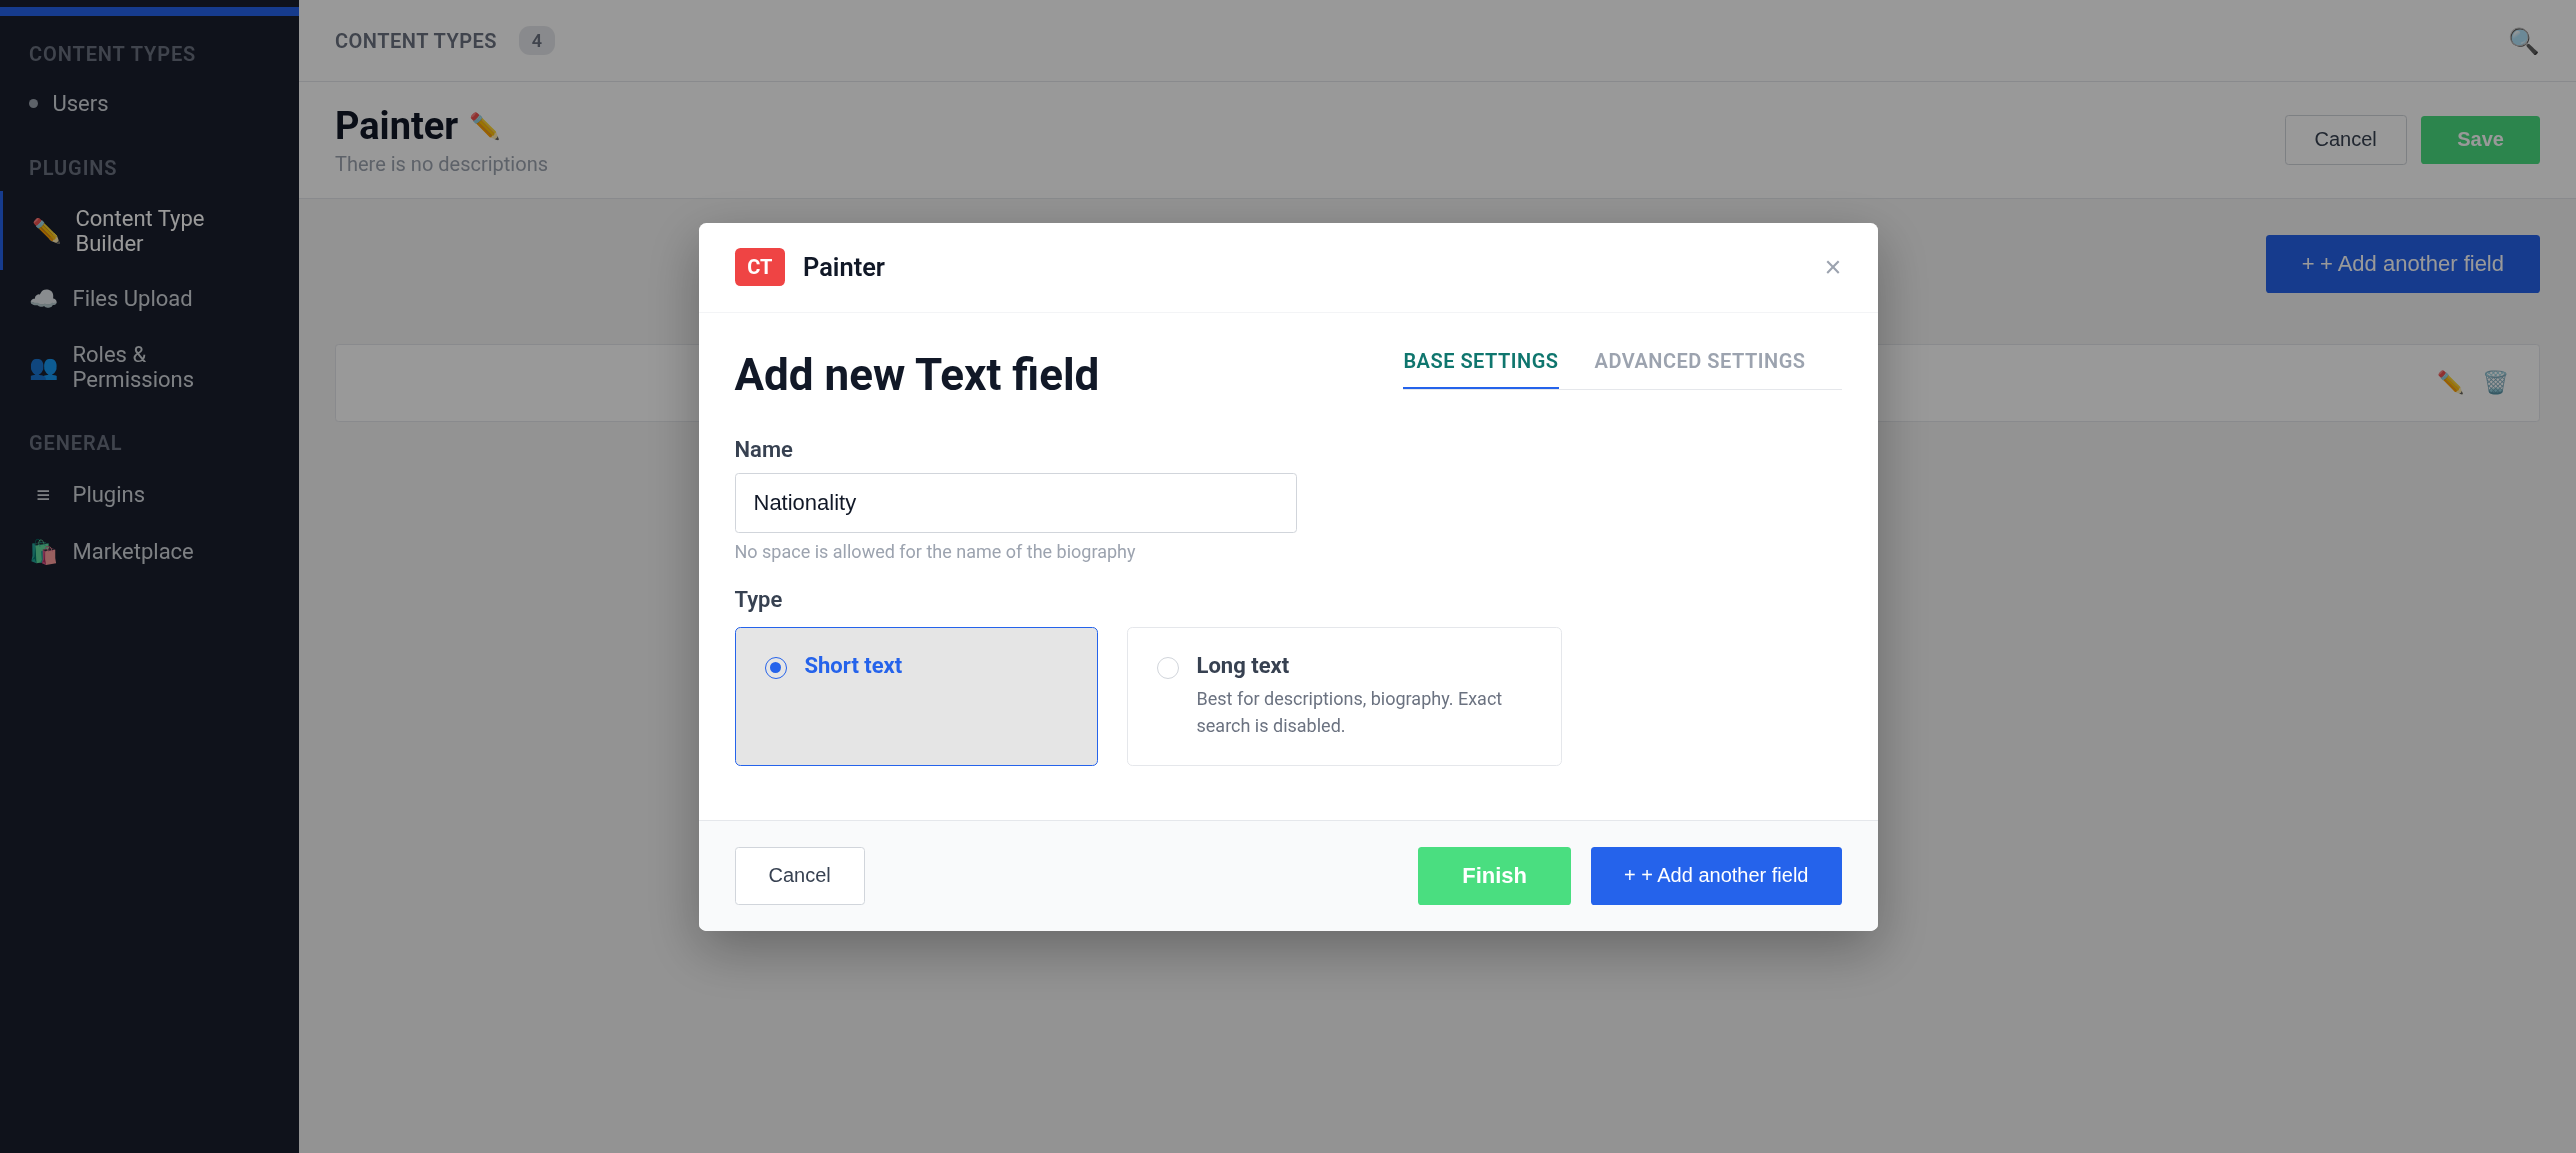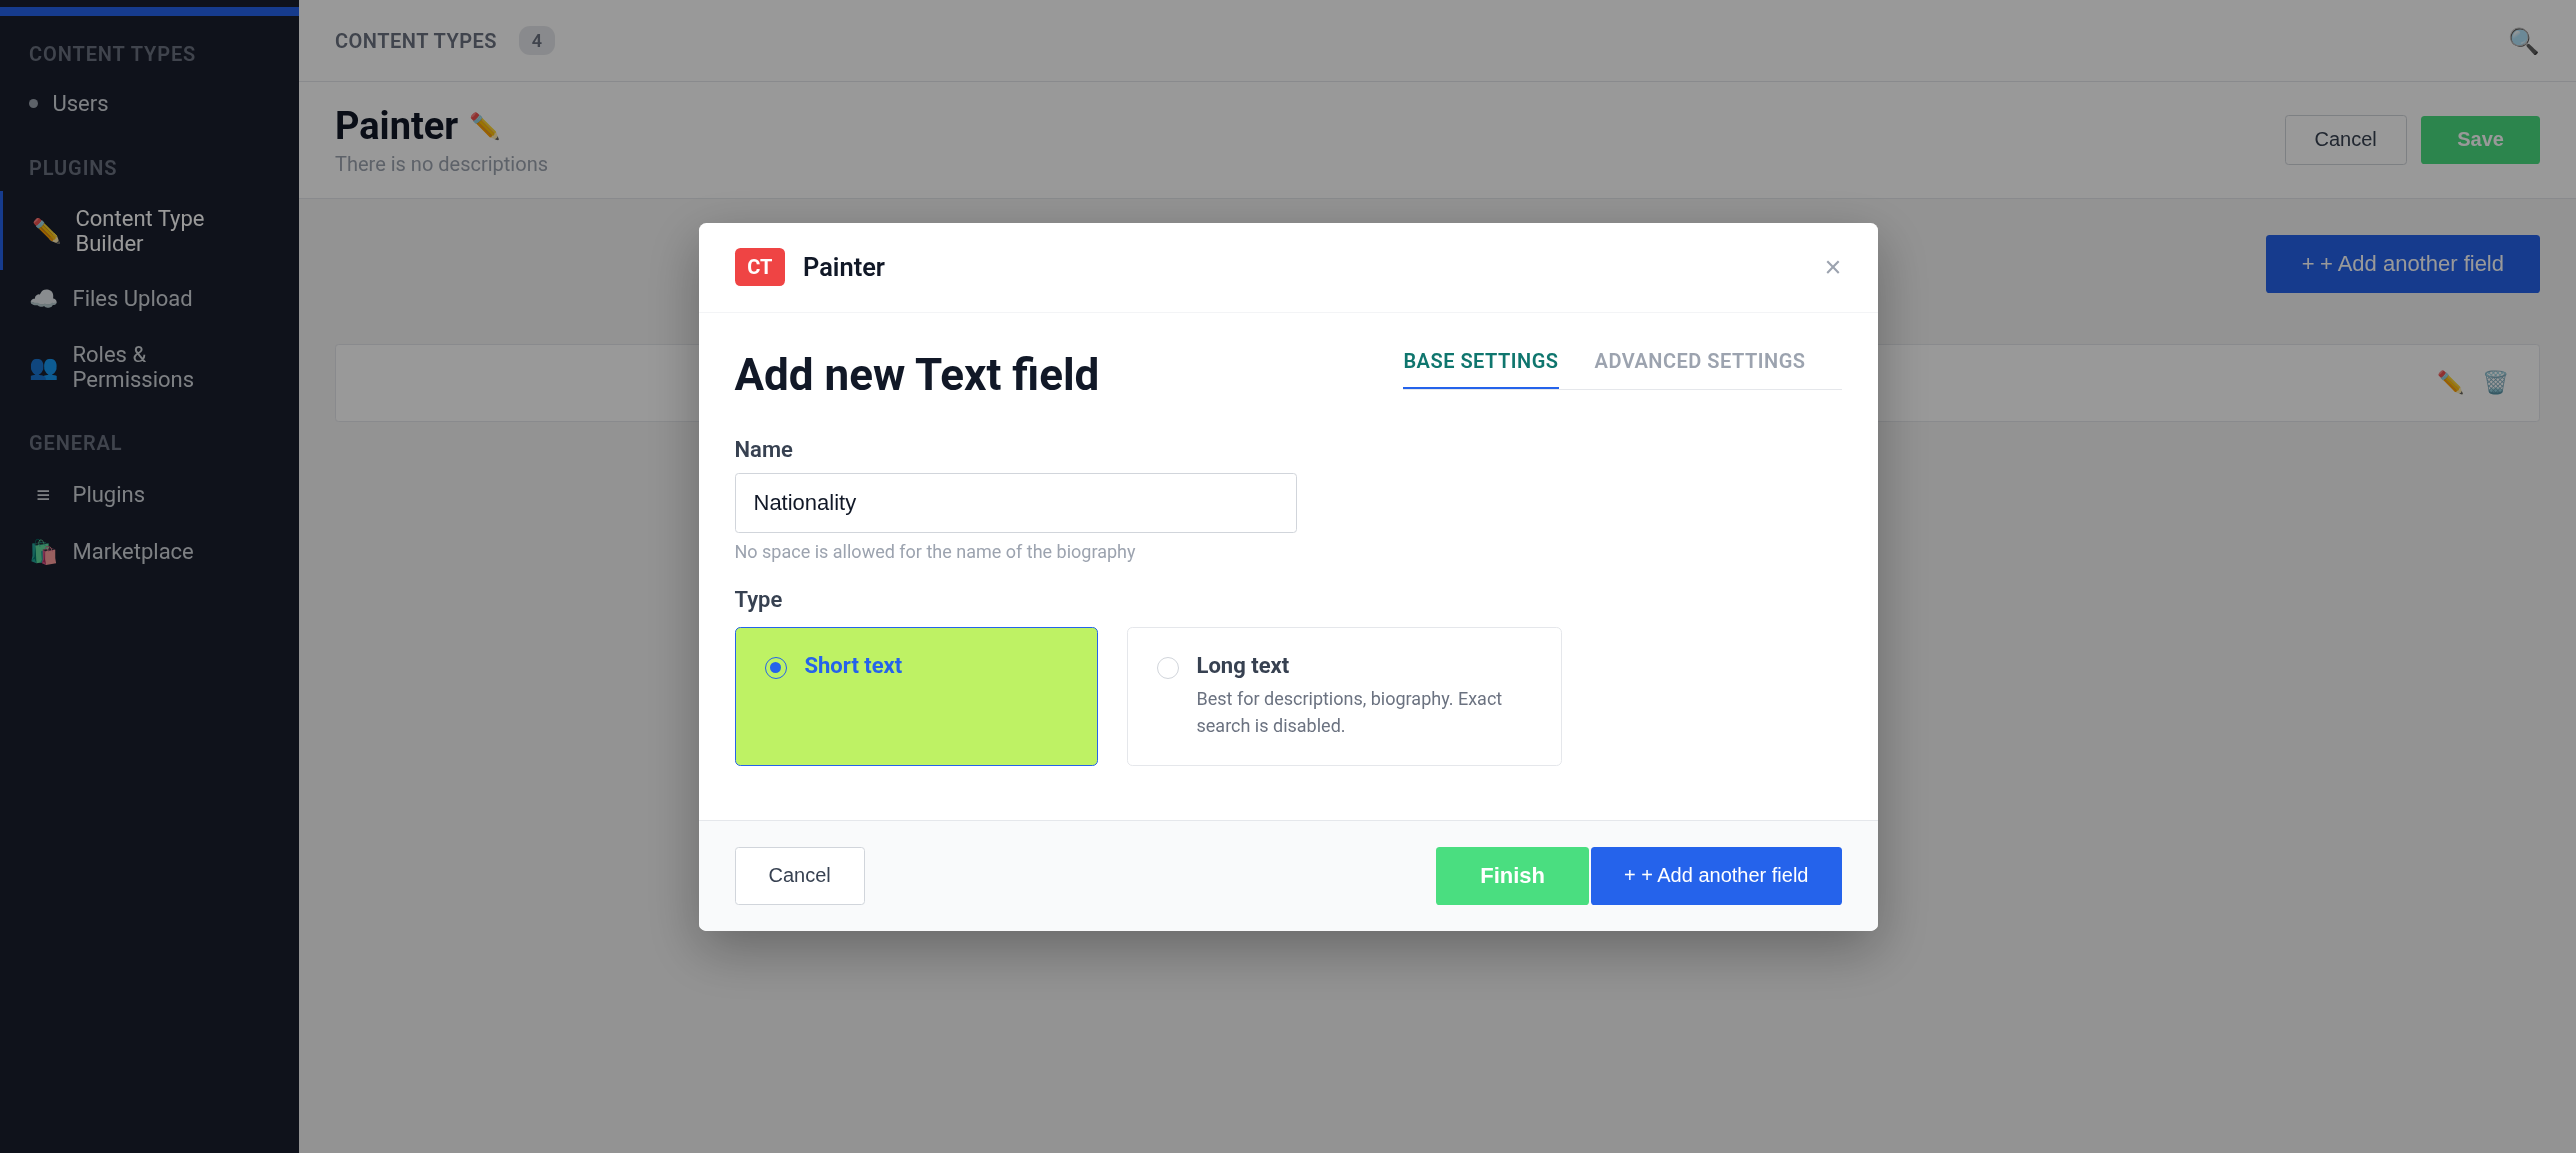--- a/index.html
+++ b/index.html
@@ -324,21 +324,21 @@
       padding: 25.4px 29px;
       cursor: pointer;
       display: flex;
       align-items: flex-start;
       gap: 18px;
       min-width: 363px;
       max-width: 435px;
     }
     .type-option.selected {
       border-color: #2563eb;
-      background: #bef264;
+      background: #e5e5e5;
     }
     .type-option-radio {
       width: 22px;
       height: 22px;
       border-radius: 50%;
       border: 1.8px solid #d1d5db;
       margin-top: 3.6px;
       flex-shrink: 0;
       display: flex;
       align-items: center;
@@ -382,21 +382,21 @@
       padding: 16.3px 33px;
       border: 0.9px solid #d1d5db;
       background: #fff;
       color: #374151;
       font-size: 20px;
       border-radius: 3.6px;
       cursor: pointer;
     }
     .modal-footer-right {
       display: flex;
-      gap: 2px;
+      gap: 20px;
       justify-content: flex-end;
     }
     .btn-finish {
       padding: 16.3px 44px;
       background: #4ade80;
       border: none;
       color: #fff;
       font-size: 22px;
       font-weight: 600;
       border-radius: 3.6px;

